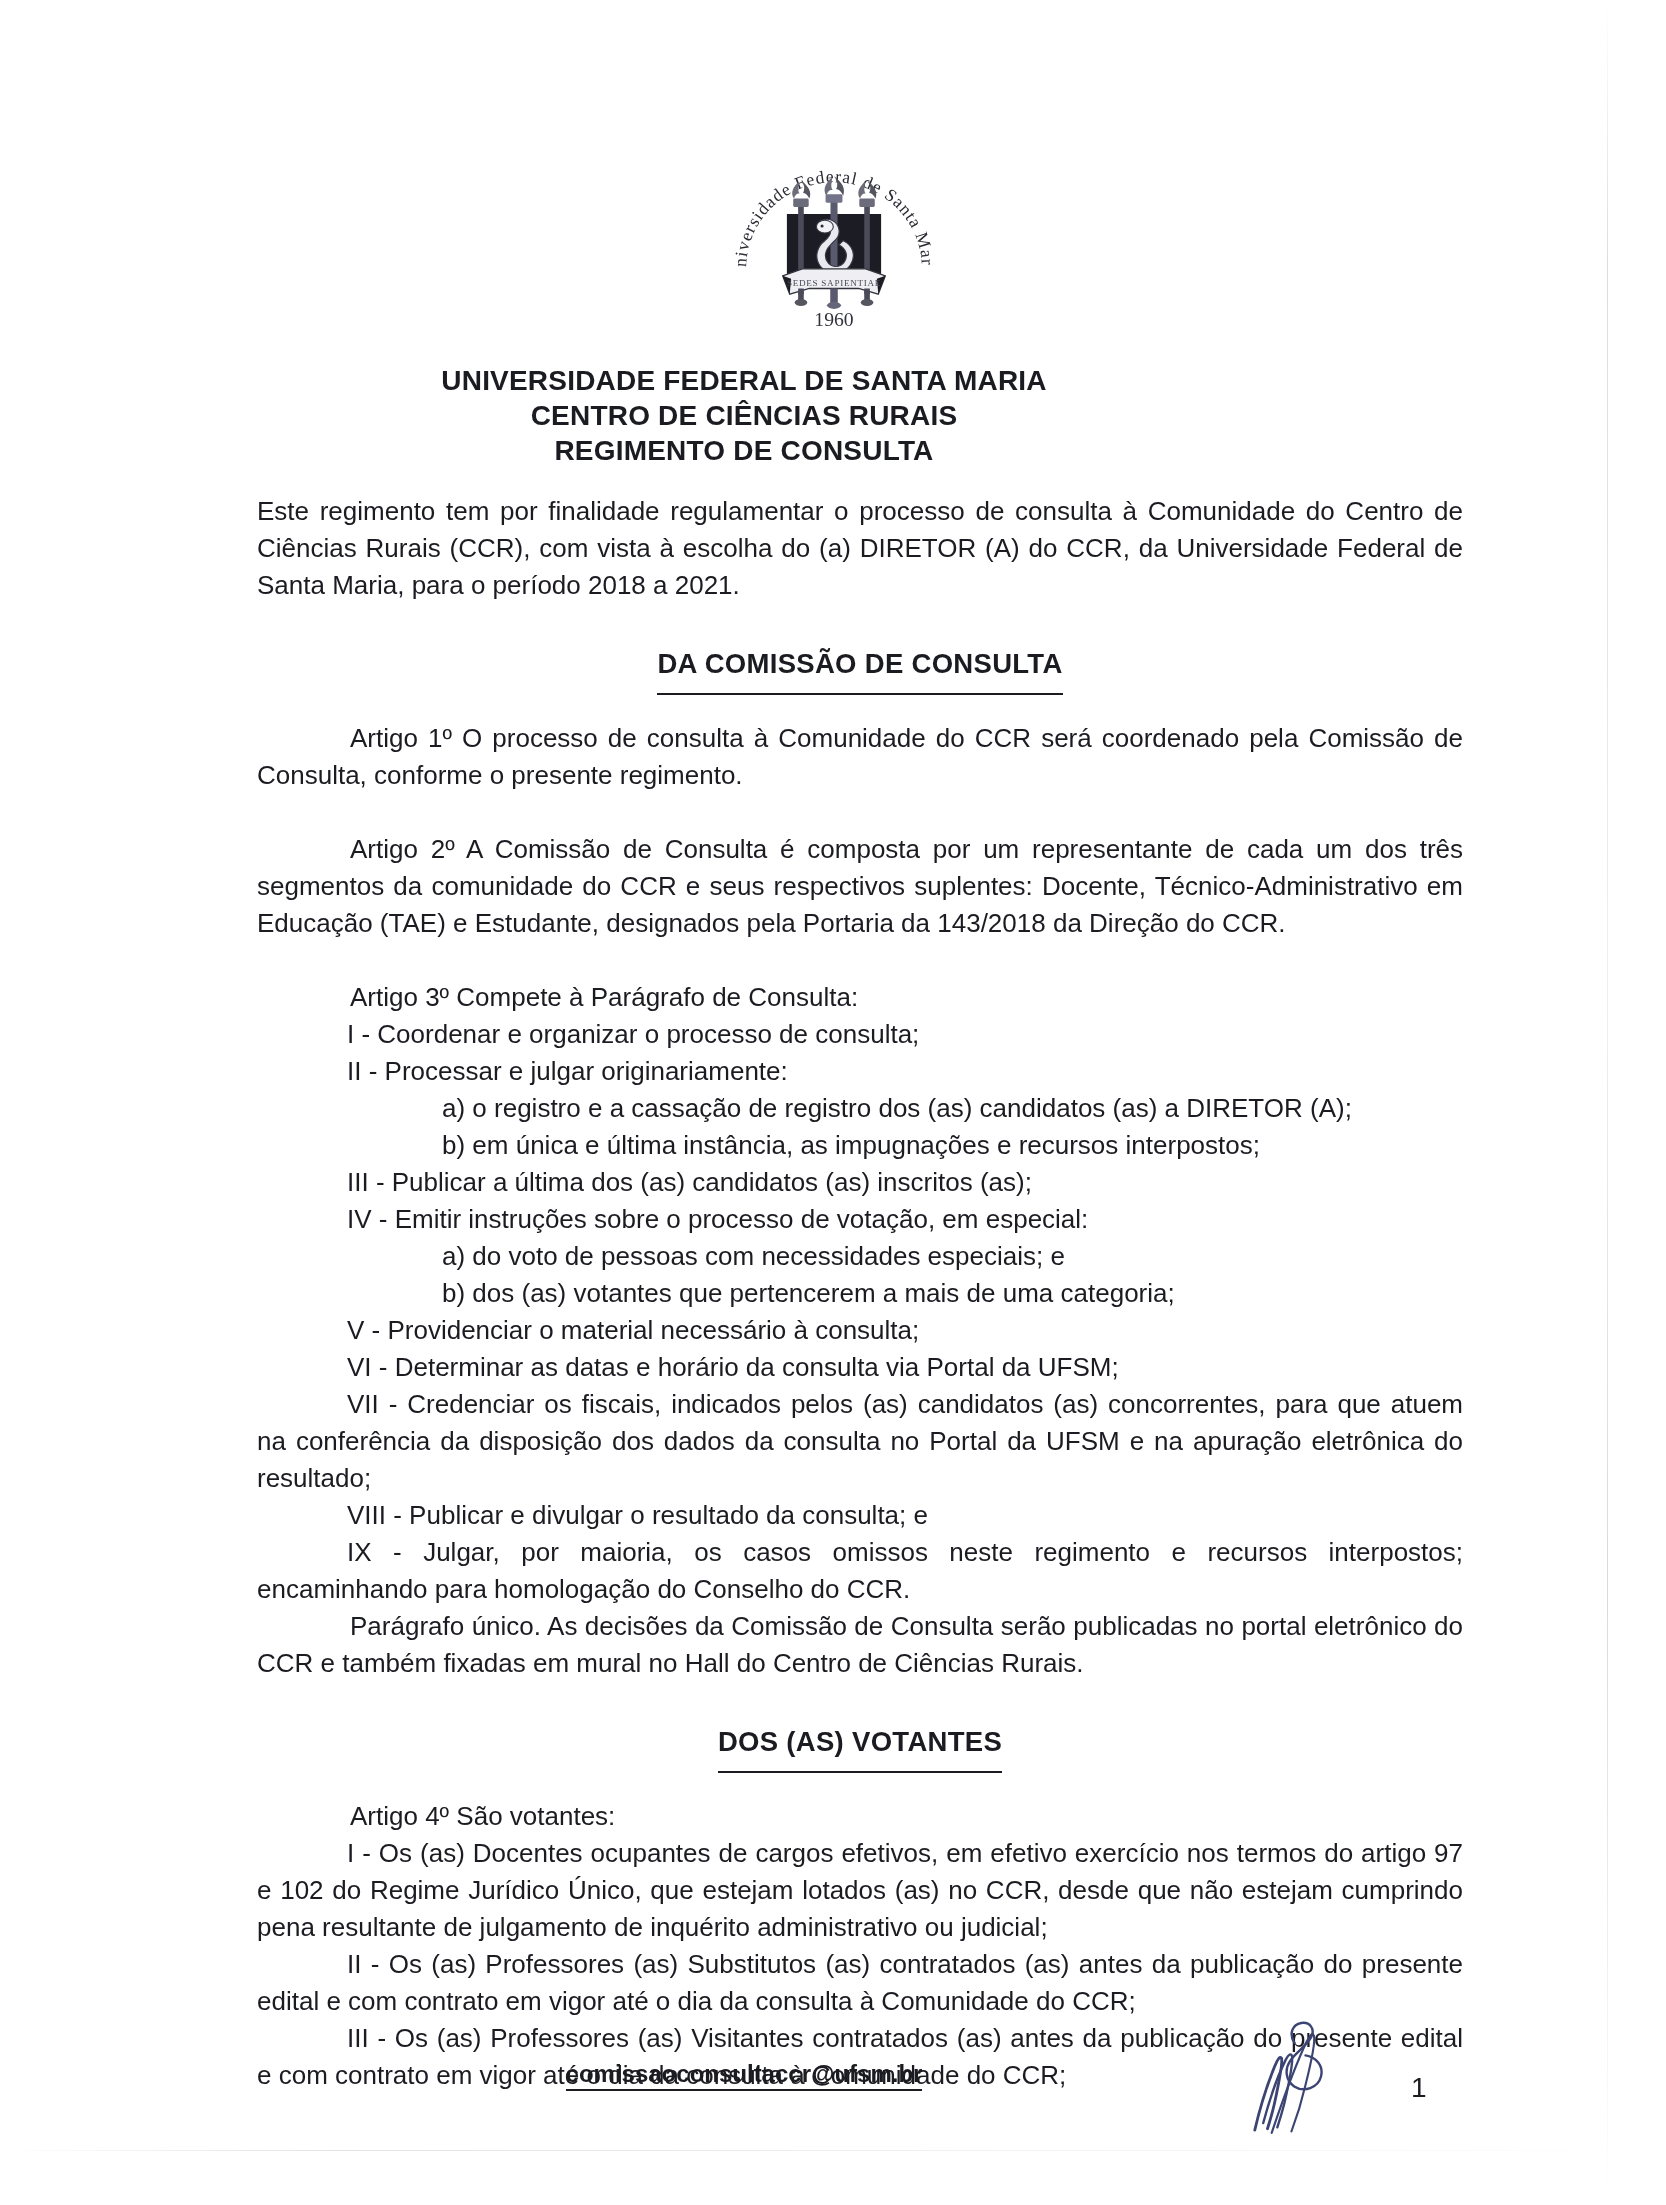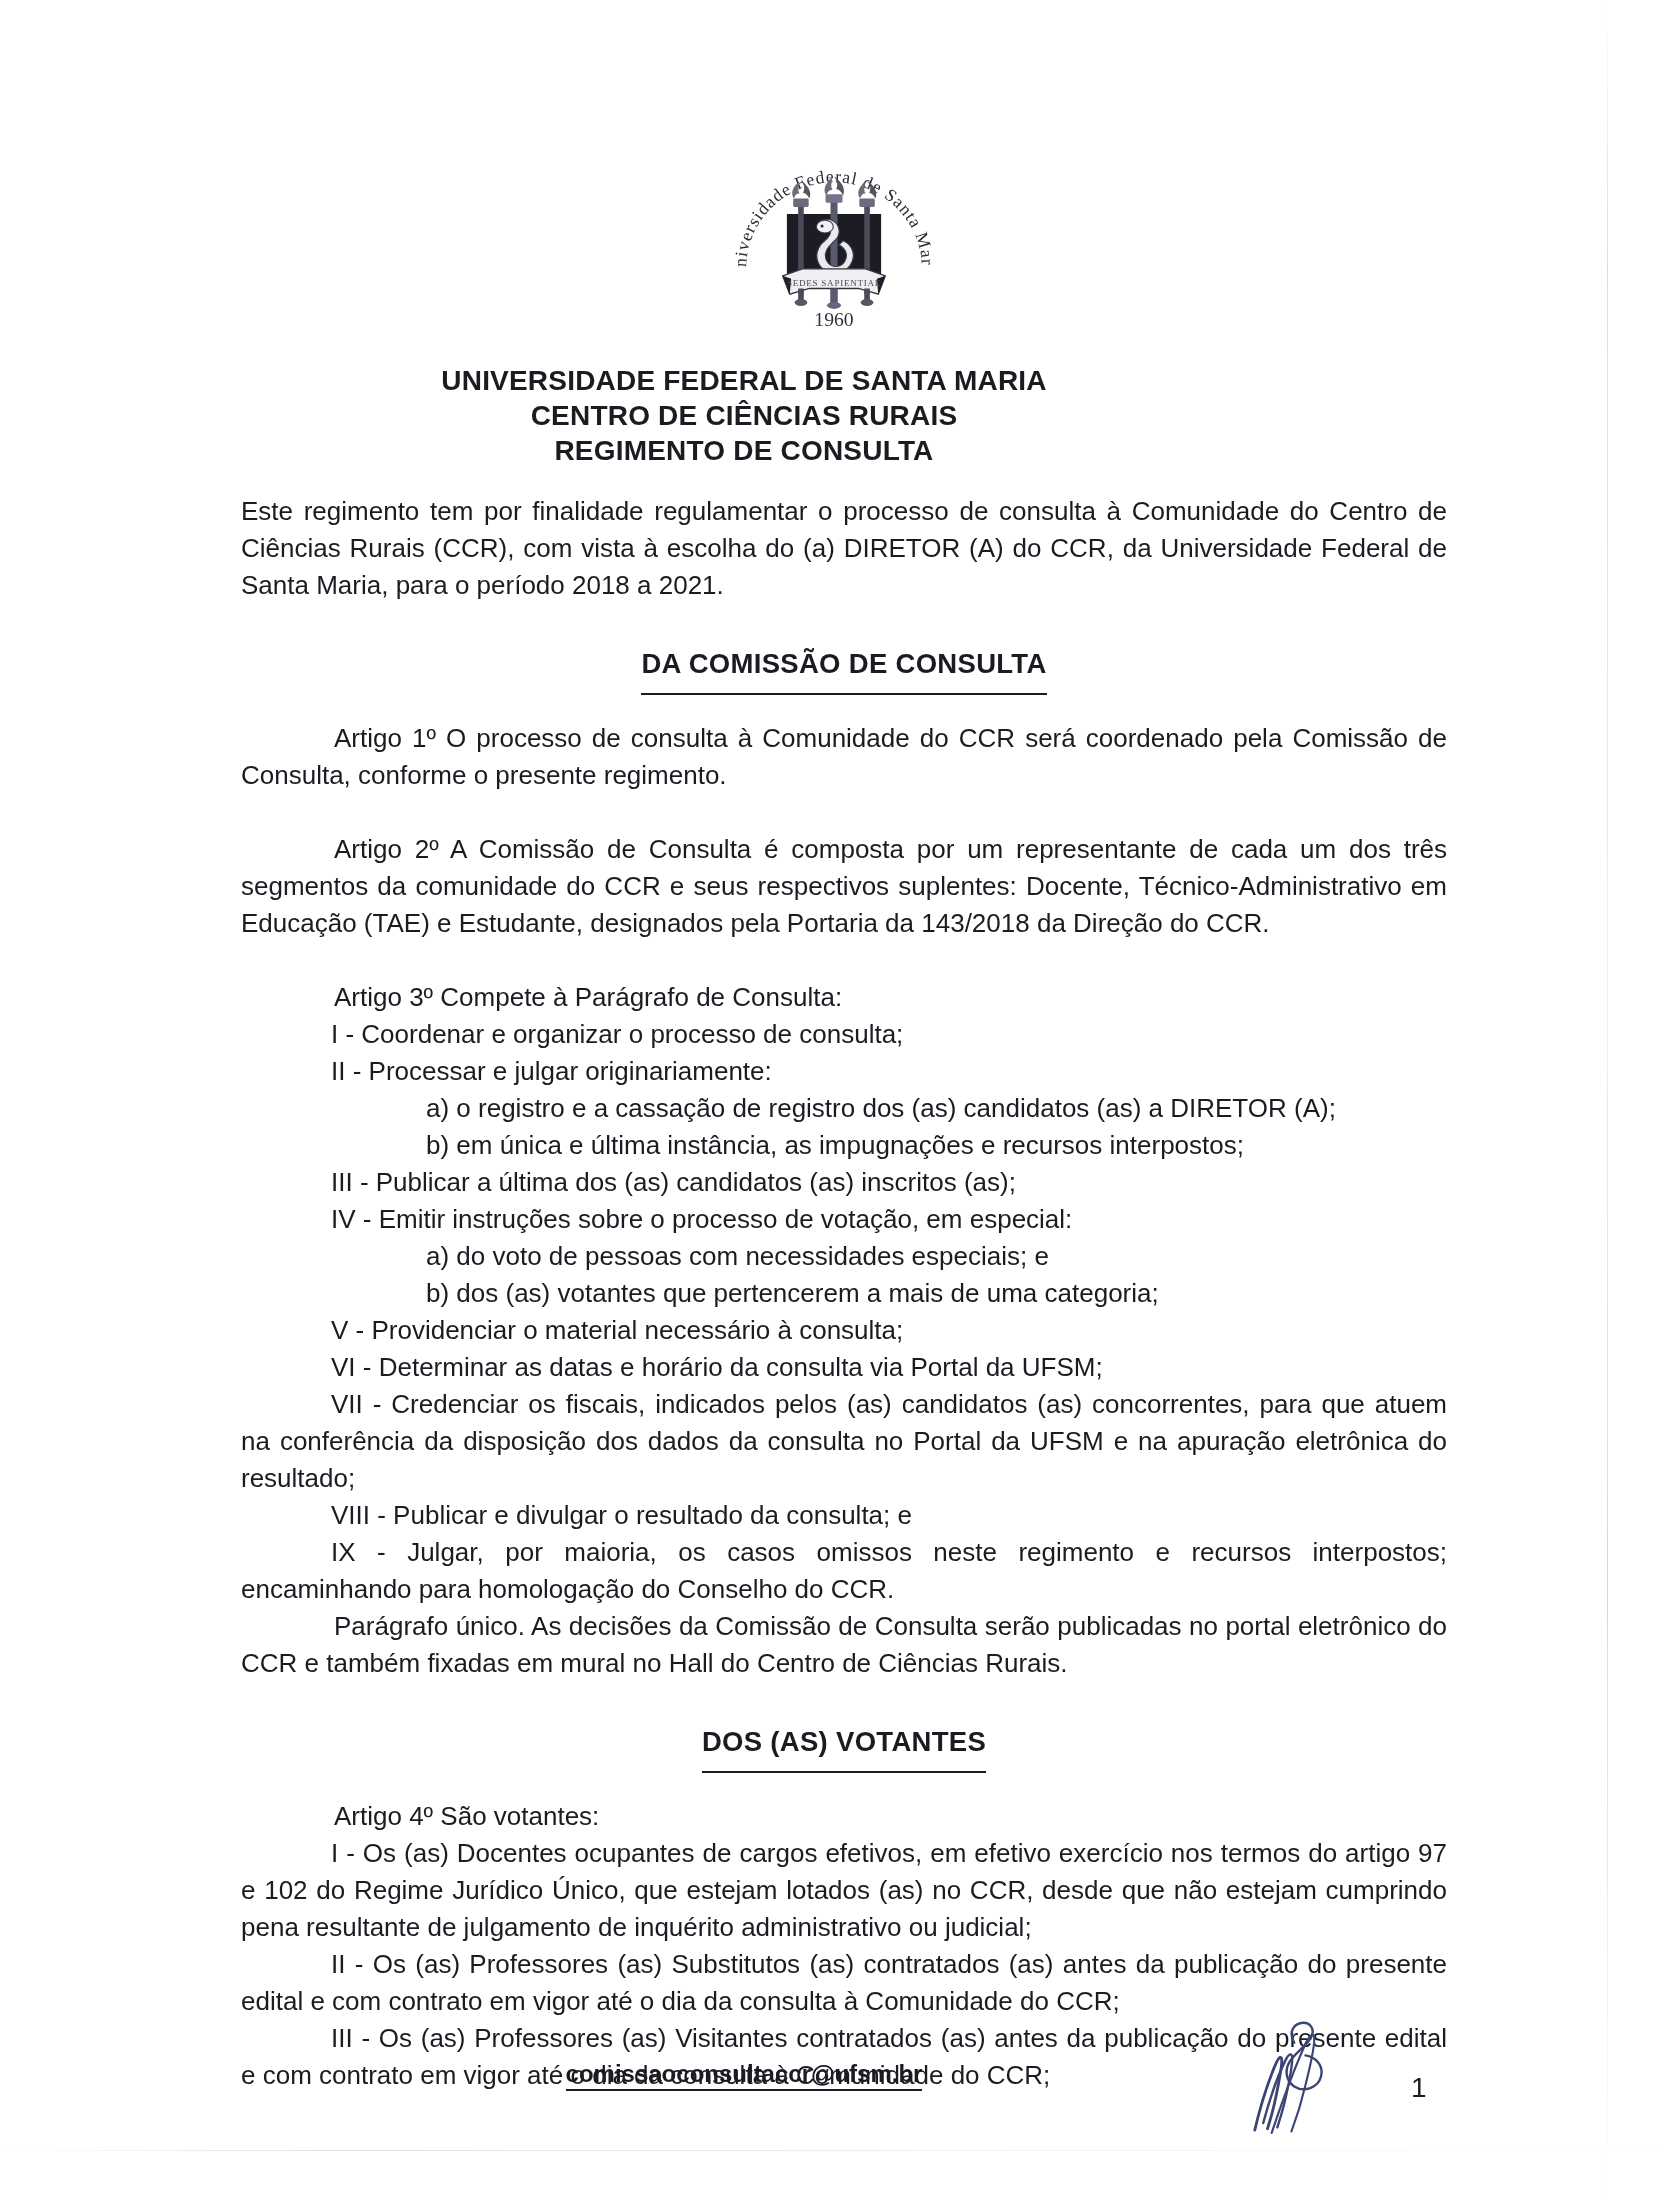--- a/index.html
+++ b/index.html
@@ -63,21 +63,21 @@
     font-weight: bold;
     font-size: 28px;
     line-height: 35px;
     letter-spacing: 0.2px;
   }
   .doc-header div { white-space: nowrap; }
 
   
   .content {
     position: absolute;
-    left: 241px;
+    left: 257px;
     top: 493px;
     width: 1206px;
     font-size: 26px;
     line-height: 37px;
   }
   p.just {
     margin: 0;
     text-align: justify;
     text-justify: inter-word;
   }

